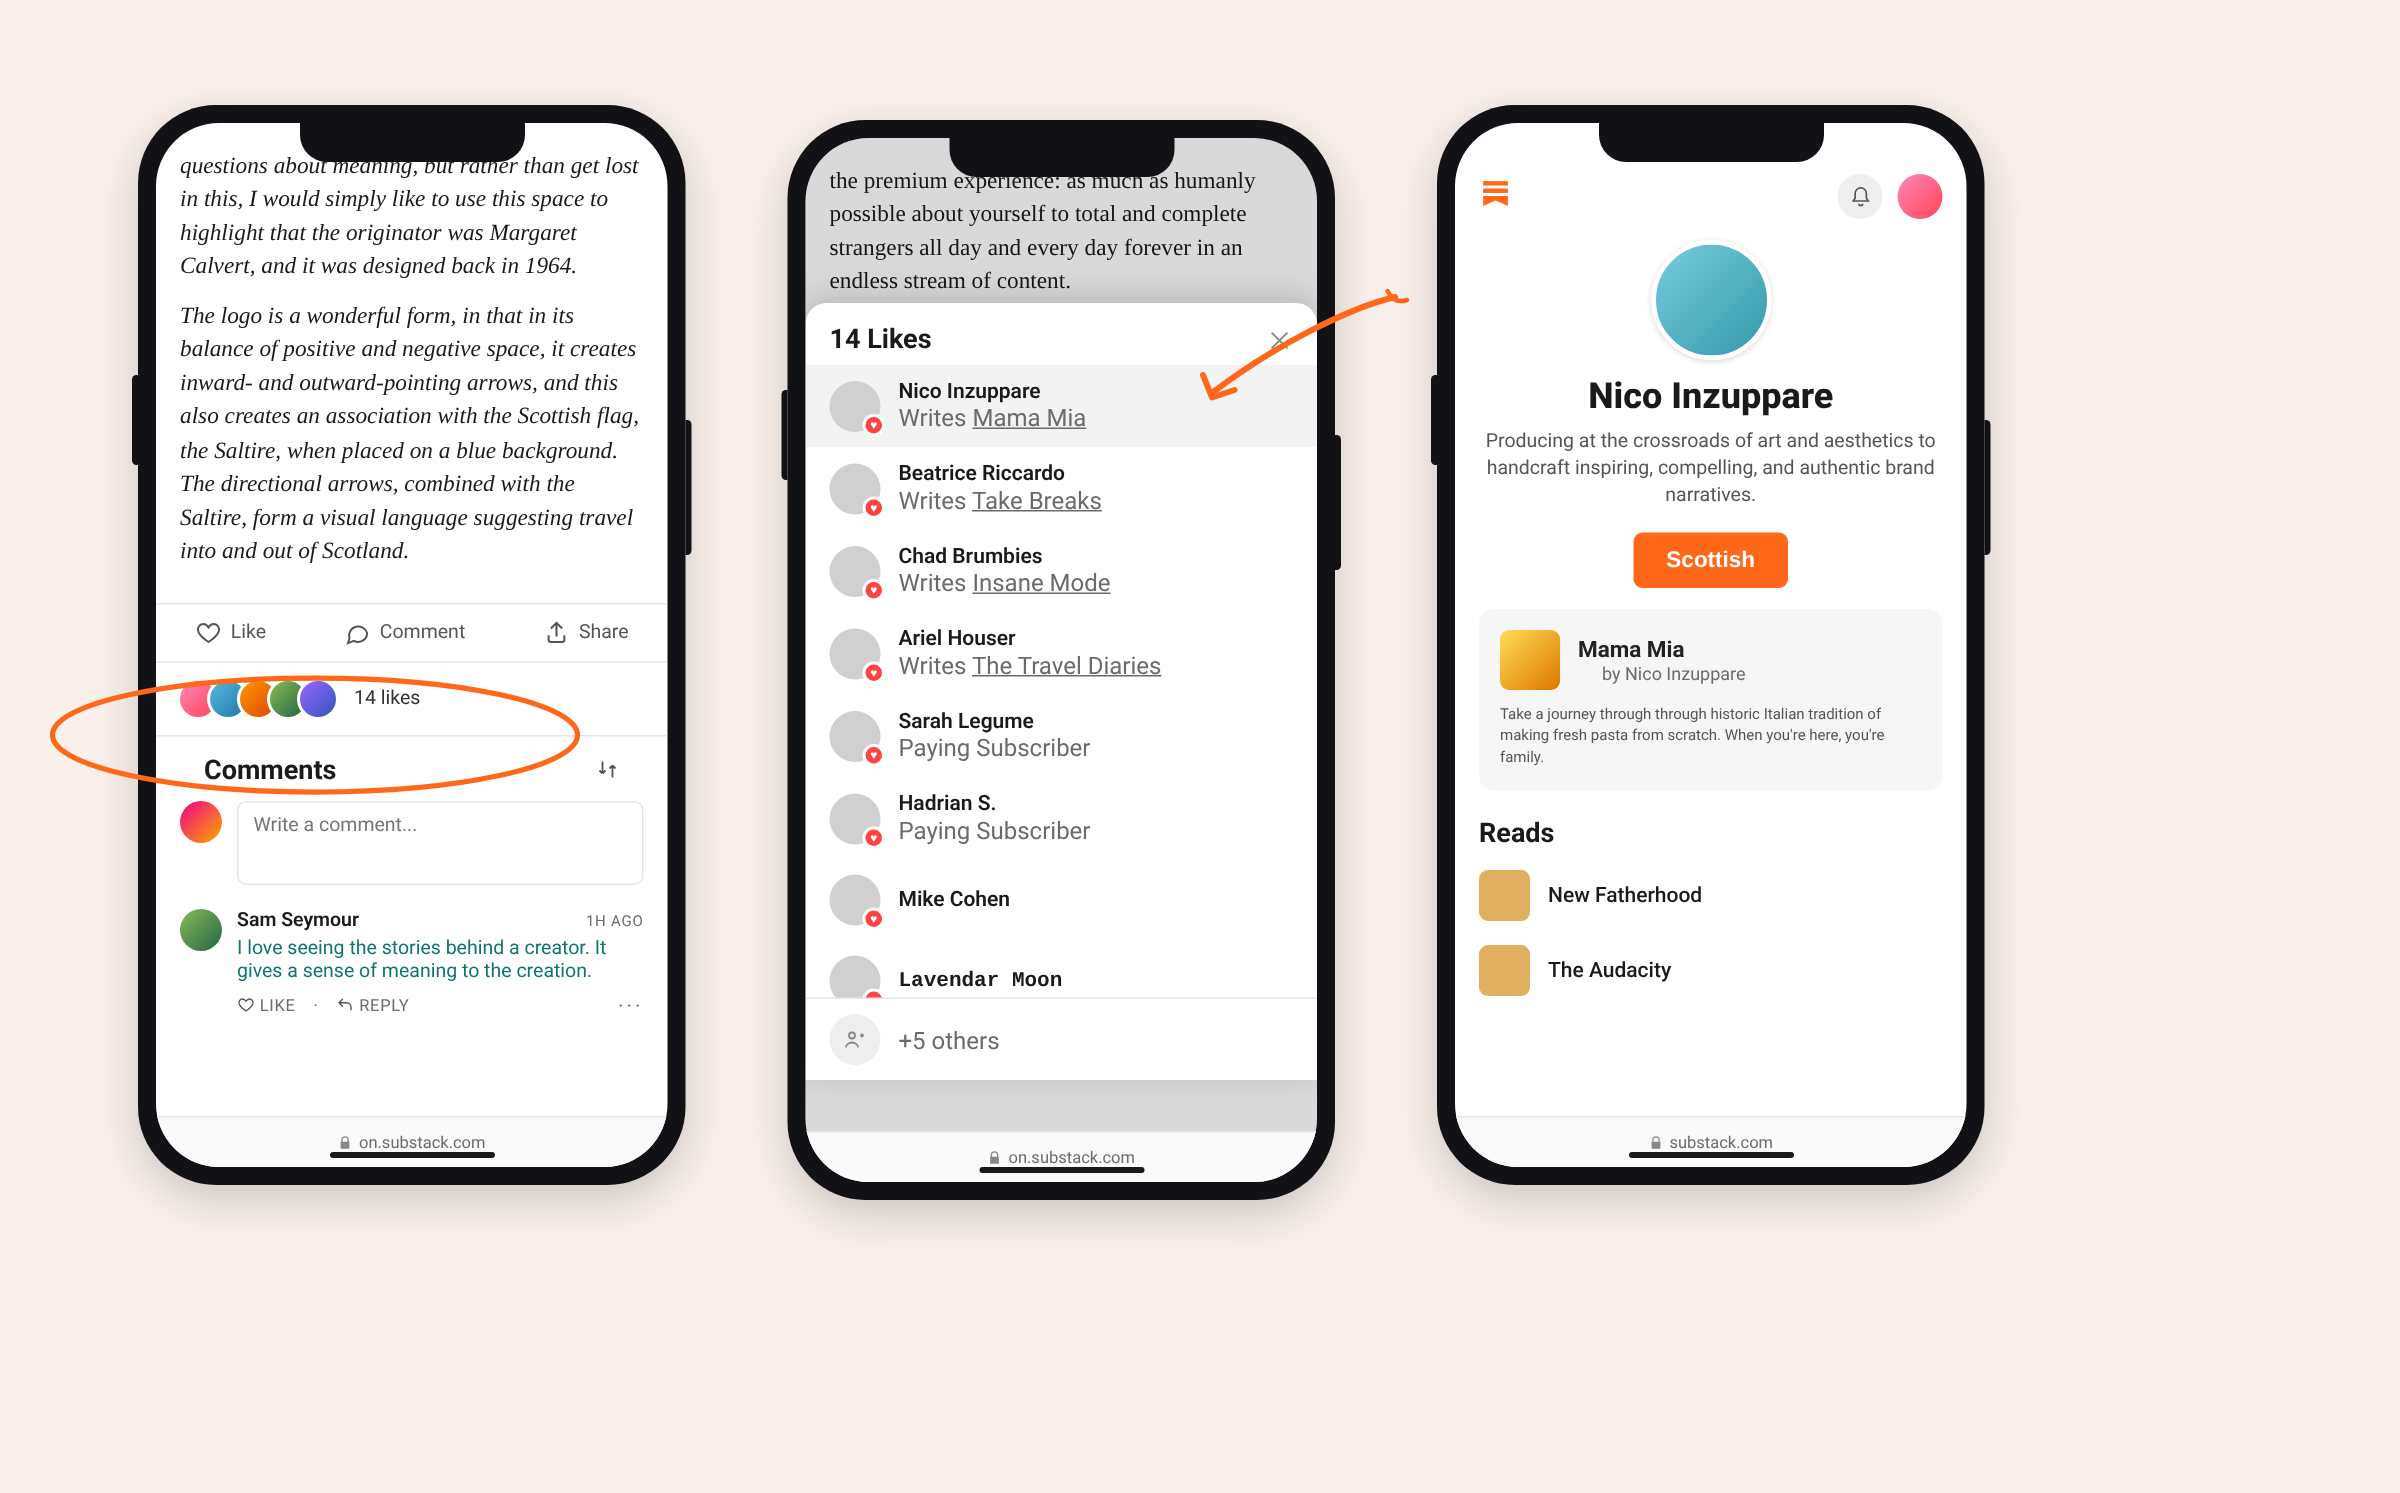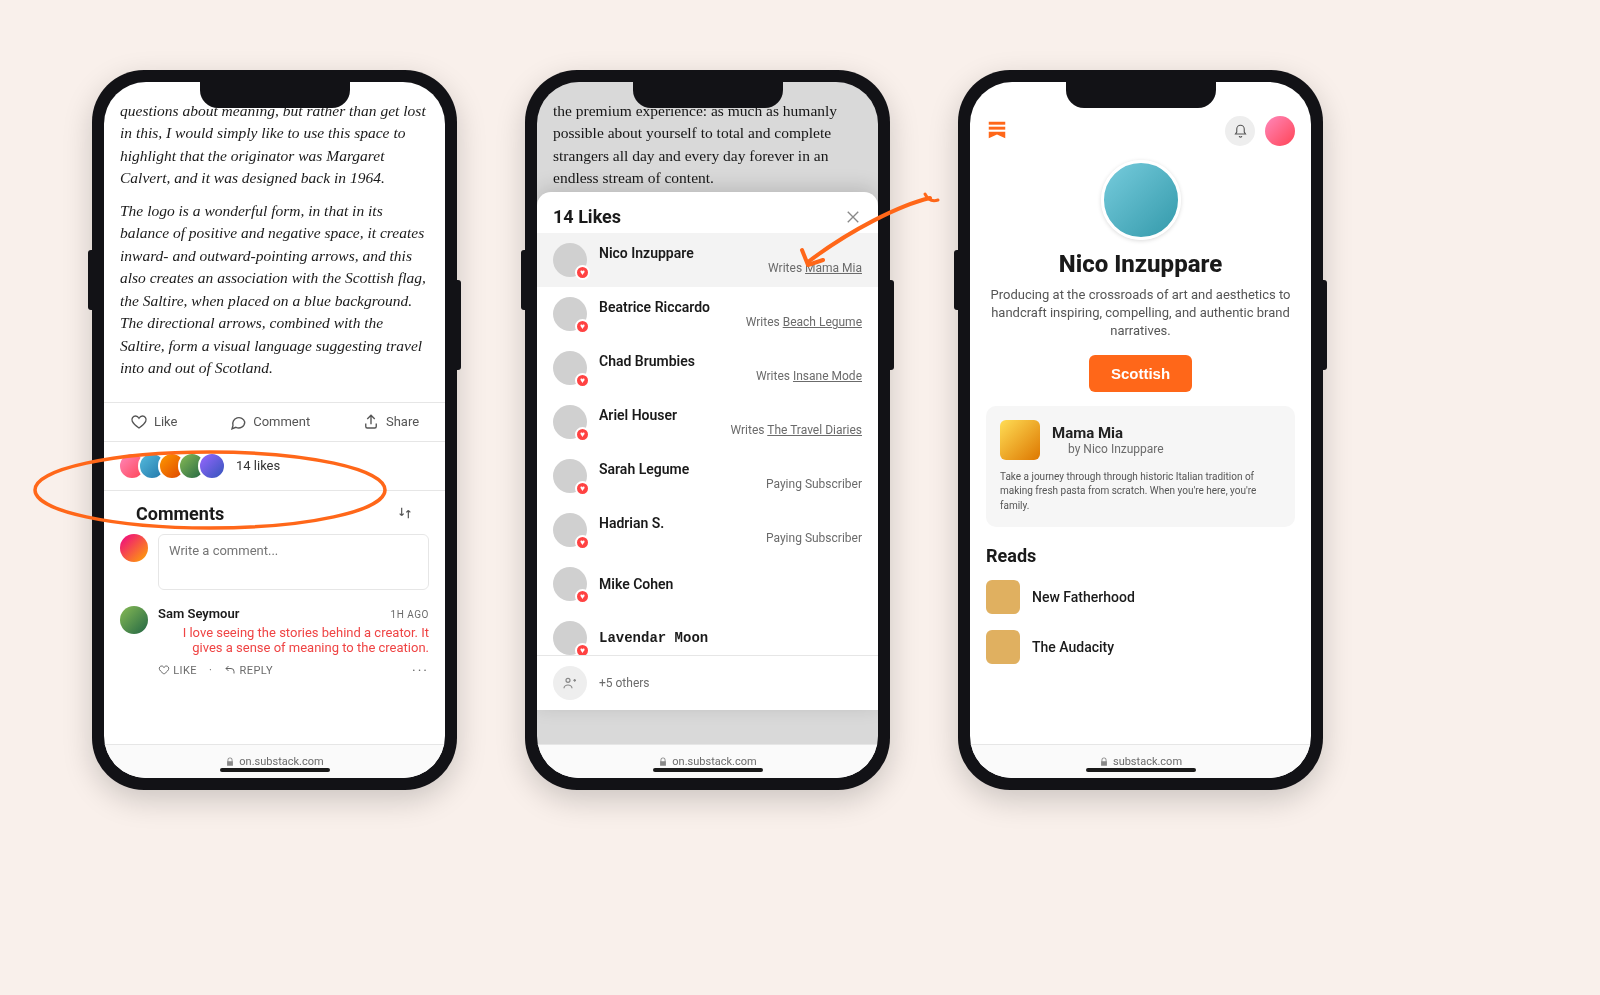--- a/index.html
+++ b/index.html
@@ -89,21 +89,21 @@
 
   .person-row { display:flex; align-items:center; gap:12px; padding:10px 16px; }
   .person-row .pav { position:relative; width:34px; height:34px; border-radius:50%; background:#d0d0d0; flex:0 0 auto; }
   .heart-badge {
     position:absolute; right:-3px; bottom:-3px; width:15px; height:15px;
     border-radius:50%; background:#ff4242; border:2px solid #fff;
     display:flex; align-items:center; justify-content:center;
     font-size:8px; color:#fff;
   }
   .p-name { font-weight:600; font-size:14px; }
-  .p-sub  { font-size:12px; color:var(--muted);text-align:right; }
+  .p-sub  { font-size:16px; color:var(--muted); }
   .p-sub .u { text-decoration:underline; }
 
   
   svg.icn { width:18px; height:18px; stroke:#555; fill:none; stroke-width:1.8; }
 
   
   .ann { position:absolute; pointer-events:none; }
 
   
   .pub-card {
@@ -209,21 +209,21 @@
         <textarea placeholder="Write a comment..." style=""></textarea>
       </div>
 
       <div style="padding:6px 16px 0; display:flex; gap:10px;">
         <div style="width:28px;height:28px;border-radius:50%;" class="g4"></div>
         <div style="flex:1;">
           <div style="display:flex; justify-content:space-between; align-items:baseline;">
             <span style="font-weight:600; font-size:13px;">Sam Seymour</span>
             <span style="font-size:10px; color:var(--muted); letter-spacing:0.05em;">1H AGO</span>
           </div>
-          <div style="font-size:13px; color:#ef4444; margin:4px 0 8px;text-align:right;">I love seeing the stories behind a creator. It gives a sense of meaning to the creation.</div>
+          <div style="font-size:13px; color:#0f766e; margin:4px 0 8px;">I love seeing the stories behind a creator. It gives a sense of meaning to the creation.</div>
           <div style="display:flex; justify-content:space-between; align-items:center;">
             <div class="tiny-actions">
               <span>
                 <svg class="icn" viewBox="0 0 24 24" style="width:12px;height:12px;vertical-align:-2px;">
                       <path d="M12 20s-7-4.5-9-9c-1.5-3.4 1-7 4.5-7 2 0 3.5 1.3 4.5 3 1-1.7 2.5-3 4.5-3 3.5 0 6 3.6 4.5 7-2 4.5-9 9-9 9z"></path>
                     </svg>
                 <span>LIKE</span>
               </span>
               <span>·</span>
               <span>
@@ -246,21 +246,21 @@
       <span>on.substack.com</span>
     </div>
     <div class="home-indicator"></div>
   </div>
 </div>
 
 <svg class="ann" style="left:20px; top:440px; width:400px; height:100px;">
   <ellipse cx="190" cy="50" rx="175" ry="38" fill="none" stroke="var(--orange)" stroke-width="3.5"></ellipse>
 </svg>
 
-<div class="phone" style="left:525px; top:70px;">
+<div class="phone" style="left:525px; top:80px;">
   <div class="screen">
     <div class="notch"></div>
     <div class="content">
       <div style="padding:18px 16px 8px;">
         <p class="serif" style="margin:0 0 10px;">the premium experience: as much as humanly possible about yourself to total and complete strangers all day and every day forever in an endless stream of content.</p>
       </div>
       <div class="scrim"></div>
 
       <div class="likes-sheet">
         <div class="sheet-head">
@@ -278,21 +278,21 @@
                   <div class="p-name">Nico Inzuppare</div>
                   <div class="p-sub"><span>Writes </span><span class="u">Mama Mia</span></div>
                 </div>
               </div>
               <div class="person-row">
                 <div class="pav g2">
                   <div class="heart-badge">♥</div>
                 </div>
                 <div style="flex: 1 1 0%;">
                   <div class="p-name">Beatrice Riccardo</div>
-                  <div class="p-sub"><span>Writes </span><span class="u">Beach Legume</span></div>
+                  <div class="p-sub"><span>Writes </span><span class="u">Take Breaks</span></div>
                 </div>
               </div>
               <div class="person-row">
                 <div class="pav g3">
                   <div class="heart-badge">♥</div>
                 </div>
                 <div style="flex: 1 1 0%;">
                   <div class="p-name">Chad Brumbies</div>
                   <div class="p-sub"><span>Writes </span><span class="u">Insane Mode</span></div>
                 </div>

